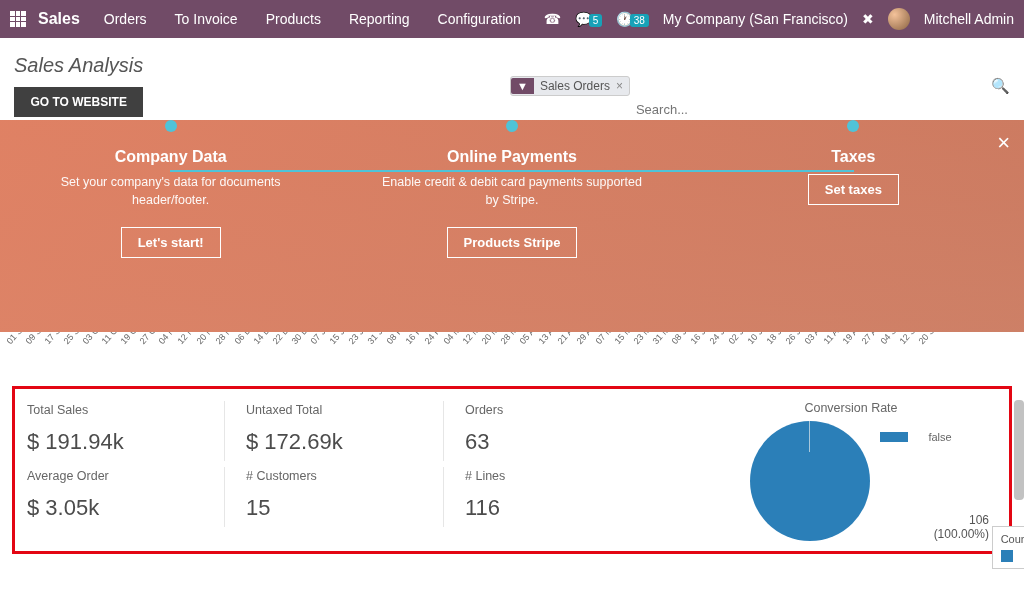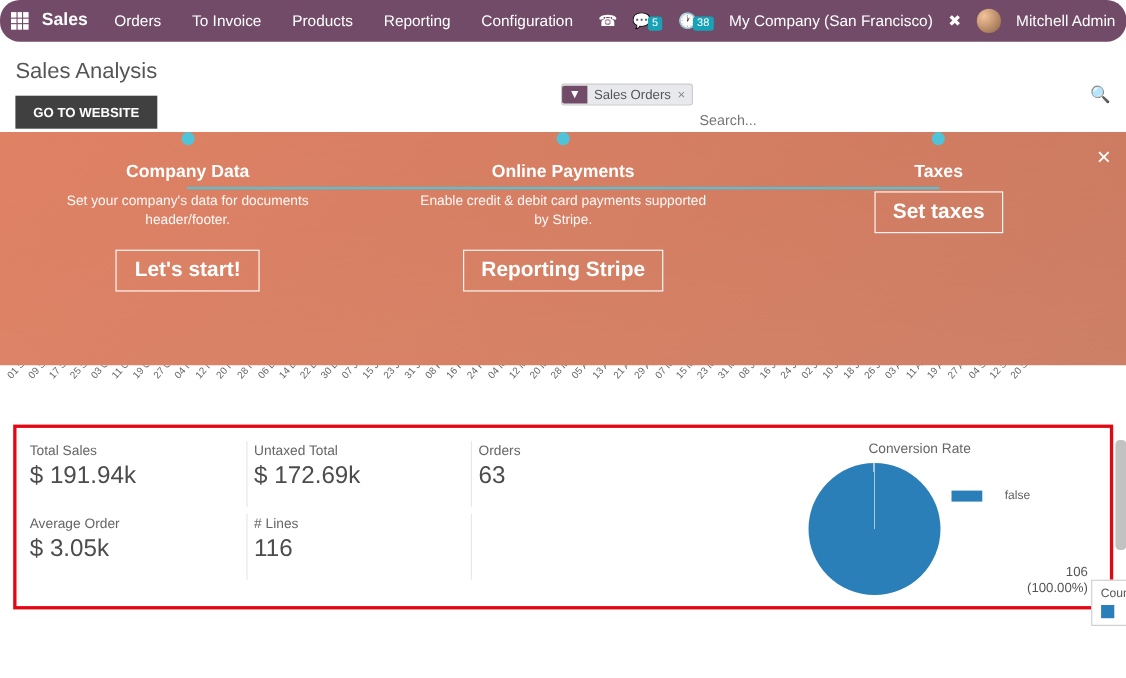--- a/index.html
+++ b/index.html
@@ -1,28 +1,28 @@
 <!DOCTYPE html>
 <html><head>
 <meta charset="utf-8">
 <style>
 * { margin: 0; padding: 0; box-sizing: border-box; font-family: -apple-system, Helvetica, Arial, sans-serif; }
 body { width: 1024px; height: 616px; background: #fff; overflow: hidden; position: relative; }
-.topbar { background: #714b67; height: 38px; display: flex; align-items: center; color: #fff; font-size: 14px; padding: 0 10px; border-radius: 18px; }
+.topbar { background: #714b67; height: 38px; display: flex; align-items: center; color: #fff; font-size: 14px; padding: 0 10px; }
 .apps-icon { width: 16px; height: 16px; display: grid; grid-template-columns: repeat(3,1fr); grid-template-rows: repeat(3,1fr); gap: 1px; margin-right: 12px; }
 .apps-icon span { background: #fff; }
 .brand { font-weight: 600; font-size: 16px; margin-right: 24px; }
 .nav-items { display: flex; gap: 28px; flex: 1; }
 .nav-items span { cursor: pointer; }
 .top-right { display: flex; align-items: center; gap: 14px; }
 .badge { background: #d44c59; color: #fff; font-size: 10px; padding: 1px 4px; border-radius: 3px; margin-left: -4px; }
 .badge.blue-bg { background: #17a2b8; }
 .avatar { width: 22px; height: 22px; border-radius: 50%; background: radial-gradient(circle at 30% 30%, #f4c29a, #8a6342); }
 .subhead { display: flex; align-items: flex-start; padding: 16px 14px 0; height: 80px; }
-.page-title { font-size: 20px; color: #555; font-weight: 400; }
+.page-title { font-size: 20px; color: #555; font-weight: 400; font-style: italic; }
 .go-btn { background: #404040; color: #fff; border: none; padding: 8px 12px; font-weight: 600; font-size: 12px; margin-top: 10px; cursor: pointer; }
 .left-col { display: flex; flex-direction: column; }
 .search-wrap { margin-left: auto; display: flex; flex-direction: column; align-items: flex-end; width: 500px; }
 .search-row { display: flex; align-items: center; width: 100%; border-bottom: 1px solid #ddd; padding-bottom: 4px; }
 .tag { display: flex; align-items: center; background: #e7e9ed; border: 1px solid #ccc; padding: 2px 6px; font-size: 12px; border-radius: 3px; margin-right: 6px; color: #555; }
 .tag-icon { background: #714b67; color: #fff; padding: 2px 6px; margin: -2px 6px -2px -6px; border-radius: 2px 0 0 2px; font-size: 11px; }
 .tag-x { margin-left: 6px; color: #888; cursor: pointer; }
 .search-input { border: none; outline: none; flex: 1; font-size: 13px; color: #555; margin-top: 48px; }
 .search-icon { color: #888; font-size: 15px; }
 .filter-row { display: flex; align-items: center; gap: 24px; margin-top: 12px; width: 100%; font-size: 13px; color: #555; }
@@ -31,34 +31,34 @@
 .view-btn { width: 26px; height: 24px; border: 1px solid transparent; display: flex; align-items: center; justify-content: center; color: #666; font-size: 14px; cursor: pointer; }
 .view-btn.active { border-color: #ccc; color: #714b67; }
 .banner { position: relative; height: 212px; background: linear-gradient(150deg, rgba(228,122,90,0.88), rgba(201,98,67,0.72)), linear-gradient(#bfb4ab,#d8cdc2); margin-top: 2px; color: #fff; text-align: center; }
 .banner-close { position: absolute; right: 14px; top: 10px; color: #fff; font-size: 22px; cursor: pointer; }
 .steps-line { position: absolute; top: 50px; left: 170px; right: 170px; height: 2px; background: #4fc3d8; }
 .cards { display: flex; justify-content: space-around; }
 .card { width: 300px; position: relative; }
 .dot { width: 12px; height: 12px; background: #4fc3d8; border-radius: 50%; margin: 0 auto 16px; position: relative; z-index: 2; }
 .card h3 { font-size: 16px; font-weight: 600; margin-bottom: 8px; }
 .card p { font-size: 12.5px; opacity: 0.95; margin-bottom: 18px; line-height: 1.4; padding: 0 20px; }
-.card button { background: transparent; border: 1px solid #fff; color: #fff; padding: 7px 16px; font-size: 19px; font-weight: 600; cursor: pointer; }
+.card button { background: transparent; border: 1px solid #fff; color: #fff; padding: 7px 16px; font-size: 13px; font-weight: 600; cursor: pointer; }
 .dates { padding: 4px 12px 0; white-space: nowrap; overflow: hidden; font-size: 9px; color: #666; }
 .dates span { display: inline-block; transform: rotate(-48deg); transform-origin: left bottom; width: 18px; margin-right: 1px; }
 .stats-area { margin: 40px 12px 0; border: 3px solid #e30613; padding: 12px 10px 10px; display: flex; }
-.stats-grid { display: grid; grid-template-columns: 200px 200px 200px; grid-auto-rows: 60px; gap: 6px 4px; }
+.stats-grid { display: grid; grid-template-columns: 200px 200px 200px; grid-auto-rows: 60px; gap: 6px 19px; }
 .stat { border-right: 1px solid #e6e6e6; padding: 2px 0 0 2px; }
 .stat:nth-child(3), .stat:nth-child(6) { border-right: none; }
 .stat-label { font-size: 12.5px; color: #666; }
-.stat-value { font-size: 22px; color: #4c4c4c; margin-top: 2px; }
+.stat-value { font-size: 22px; color: #4c4c4c; margin-top: 12px; }
 .conv { flex: 1; padding-left: 40px; position: relative; }
 .conv-label { font-size: 12.5px; color: #666; margin-bottom: 6px; text-align: center; }
 .pie-wrap { display: flex; align-items: flex-start; gap: 10px; justify-content: center; }
 .pie { width: 120px; height: 120px; border-radius: 50%; background: conic-gradient(#2b7fb8 0 359deg, #a8c8dc 359deg 360deg); position: relative; }
-.legend { font-size: 11px; color: #666; display: flex; align-items: center; gap: 20px; margin-top: 24px; }
+.legend { font-size: 11px; color: #666; display: flex; align-items: center; gap: 20px; margin-top: 10px; }
 .legend-sw { width: 28px; height: 10px; background: #2b7fb8; }
 .tooltip { position: absolute; right: -40px; bottom: -28px; background: #fff; border: 1px solid #ccc; padding: 6px 8px; font-size: 11px; color: #555; }
 .tooltip-sw { width: 12px; height: 12px; background: #2b7fb8; display: inline-block; margin-right: 4px; vertical-align: middle; }
 .right-val { position: absolute; right: 10px; bottom: 0; font-size: 12px; color: #555; text-align: right; }
 .scroll-thumb { position: absolute; right: 0; top: 400px; width: 10px; height: 100px; background: #c2c2c2; border-radius: 4px; }
 .icon-svg { width: 15px; height: 15px; fill: currentColor; }
 </style>
 </head>
 <body>
 
@@ -135,21 +135,21 @@
     <div class="card">
       <div class="dot"></div>
       <h3>Company Data</h3>
       <p>Set your company's data for documents header/footer.</p>
       <button>Let's start!</button>
     </div>
     <div class="card">
       <div class="dot"></div>
       <h3>Online Payments</h3>
       <p>Enable credit &amp; debit card payments supported by Stripe.</p>
-      <button>Reporting Stripe</button>
+      <button>Products Stripe</button>
     </div>
     <div class="card">
       <div class="dot"></div>
       <h3>Taxes</h3>
       <button>Set taxes</button>
     </div>
   </div>
 </div>
 
 <div class="dates" id="dates"><span>01 Sep 202</span><span>09 Sep 202</span><span>17 Sep 202</span><span>25 Sep 202</span><span>03 Oct 202</span><span>11 Oct 202</span><span>19 Oct 202</span><span>27 Oct 202</span><span>04 Nov 202</span><span>12 Nov 202</span><span>20 Nov 202</span><span>28 Nov 202</span><span>06 Dec 202</span><span>14 Dec 202</span><span>22 Dec 202</span><span>30 Dec 202</span><span>07 Jan 202</span><span>15 Jan 202</span><span>23 Jan 202</span><span>31 Jan 202</span><span>08 Feb 202</span><span>16 Feb 202</span><span>24 Feb 202</span><span>04 Mar 202</span><span>12 Mar 202</span><span>20 Mar 202</span><span>28 Mar 202</span><span>05 Apr 202</span><span>13 Apr 202</span><span>21 Apr 202</span><span>29 Apr 202</span><span>07 May 202</span><span>15 May 202</span><span>23 May 202</span><span>31 May 202</span><span>08 Jun 202</span><span>16 Jun 202</span><span>24 Jun 202</span><span>02 Jul 202</span><span>10 Jul 202</span><span>18 Jul 202</span><span>26 Jul 202</span><span>03 Aug 202</span><span>11 Aug 202</span><span>19 Aug 202</span><span>27 Aug 202</span><span>04 Sep 202</span><span>12 Sep 202</span><span>20 Sep 202</span></div>
@@ -164,20 +164,24 @@
         <div class="stat-label">Untaxed Total</div>
         <div class="stat-value">$ 172.69k</div>
       </div>
       <div class="stat">
         <div class="stat-label">Orders</div>
         <div class="stat-value">63</div>
       </div>
       <div class="stat">
         <div class="stat-label">Average Order</div>
         <div class="stat-value">$ 3.05k</div>
+      </div>
+      <div class="stat">
+        <div class="stat-label"># Customers</div>
+        <div class="stat-value">15</div>
       </div>
       <div class="stat">
         <div class="stat-label"># Lines</div>
         <div class="stat-value">116</div>
       </div>
     </div>
   <div class="conv">
     <div class="conv-label">Conversion Rate</div>
     <div class="pie-wrap">
       <div class="pie"></div>

